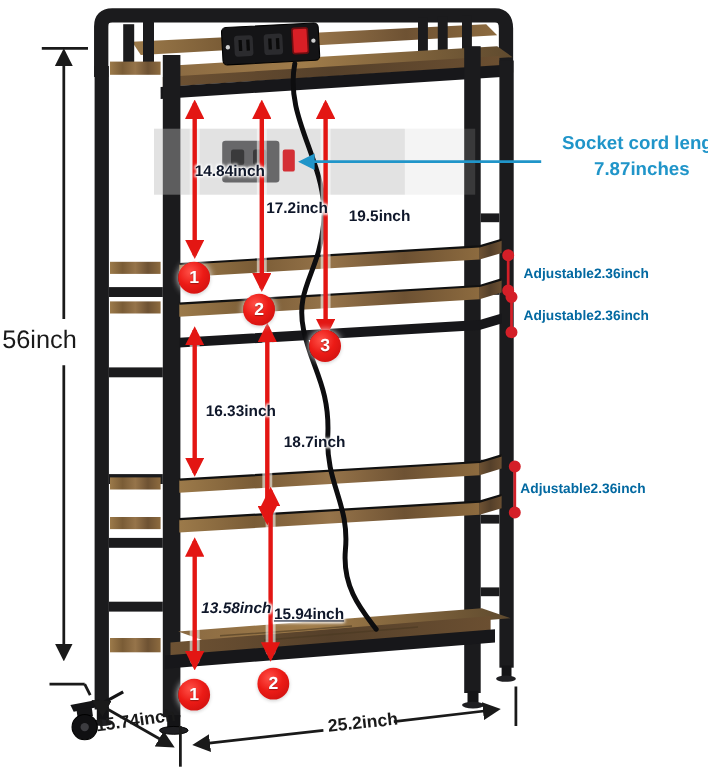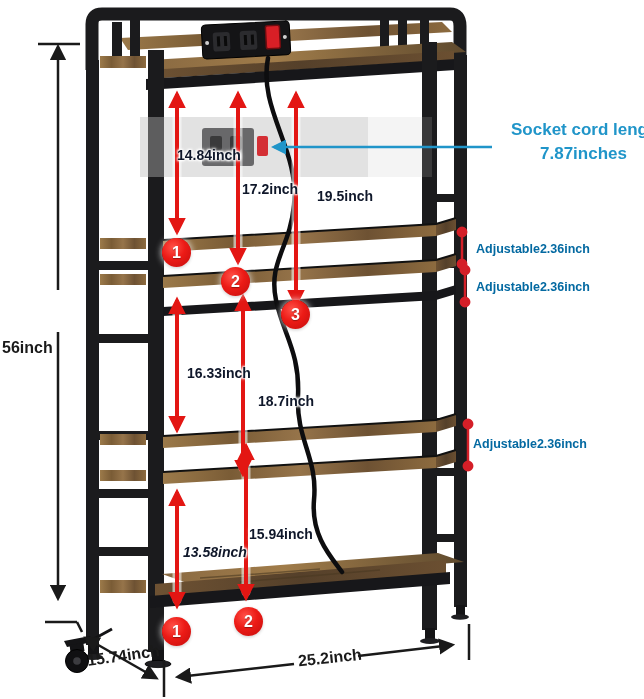--- a/index.html
+++ b/index.html
@@ -2,21 +2,21 @@
 <html><head>
 <meta charset="utf-8">
 <style>
   html,body{margin:0;padding:0;background:#fff;}
   .stage{
     position:relative;width:644px;height:699px;background:#ffffff;
     font-family:"Liberation Sans",sans-serif;overflow:hidden;
   }
   .stage svg{position:absolute;left:0;top:0;}
   .lbl{position:absolute;white-space:nowrap;line-height:1.05;}
-  .dim-black{color:#1a1a1a;font-weight:bold;font-size:16px;margin-top:44px;}
+  .dim-black{color:#1a1a1a;font-weight:normal;font-size:23px;}
   .dim-black-sm{color:#1a1a1a;font-weight:bold;font-size:16px;}
   .dim-red{
     color:#0f172a;font-weight:bold;font-size:14px;
     text-shadow:-1px -1px 2px #fff,1px -1px 2px #fff,-1px 1px 2px #fff,1px 1px 2px #fff,0 0 5px #fff;
   }
   .dim-adj{
     color:#0369a1;font-weight:bold;font-size:12.5px;
     text-shadow:0 0 3px #fff;
   }
   .dim-blue{color:#2095c9;font-weight:bold;font-size:17px;}
@@ -240,21 +240,21 @@
   <div class="lbl dim-black" style="left:2px;top:296px;">56inch</div>
 
   <div class="lbl dim-red" style="left:177px;top:148px;">14.84inch</div>
   <div class="lbl dim-red" style="left:242px;top:182px;">17.2inch</div>
   <div class="lbl dim-red" style="left:317px;top:189px;">19.5inch</div>
 
   <div class="lbl dim-red" style="left:187px;top:366px;">16.33inch</div>
   <div class="lbl dim-red" style="left:258px;top:394px;">18.7inch</div>
 
   <div class="lbl dim-red" style="left:183px;top:545px;font-style:italic;">13.58inch</div>
-  <div class="lbl dim-red" style="left:249px;top:527px;">15.94inch</div>
+  <div class="lbl dim-red" style="left:249px;top:551px;text-decoration:underline;">15.94inch</div>
 
   <div class="lbl dim-adj" style="left:476px;top:243px;">Adjustable2.36inch</div>
   <div class="lbl dim-adj" style="left:476px;top:281px;">Adjustable2.36inch</div>
   <div class="lbl dim-adj" style="left:473px;top:438px;">Adjustable2.36inch</div>
 
   <div class="lbl dim-blue" style="left:511px;top:121px;">Socket cord length</div>
   <div class="lbl dim-blue" style="left:511px;top:145px;margin-left:29px;">7.87inches</div>
 
   <div class="lbl dim-black-sm rot-m6" style="left:298px;top:650px;">25.2inch</div>
   <div class="lbl dim-black-sm rot-m8" style="left:87px;top:648px;">15.74inch</div>

